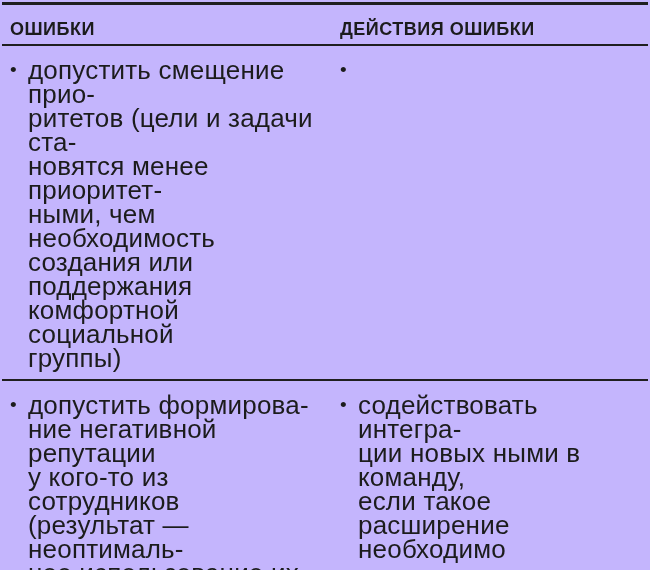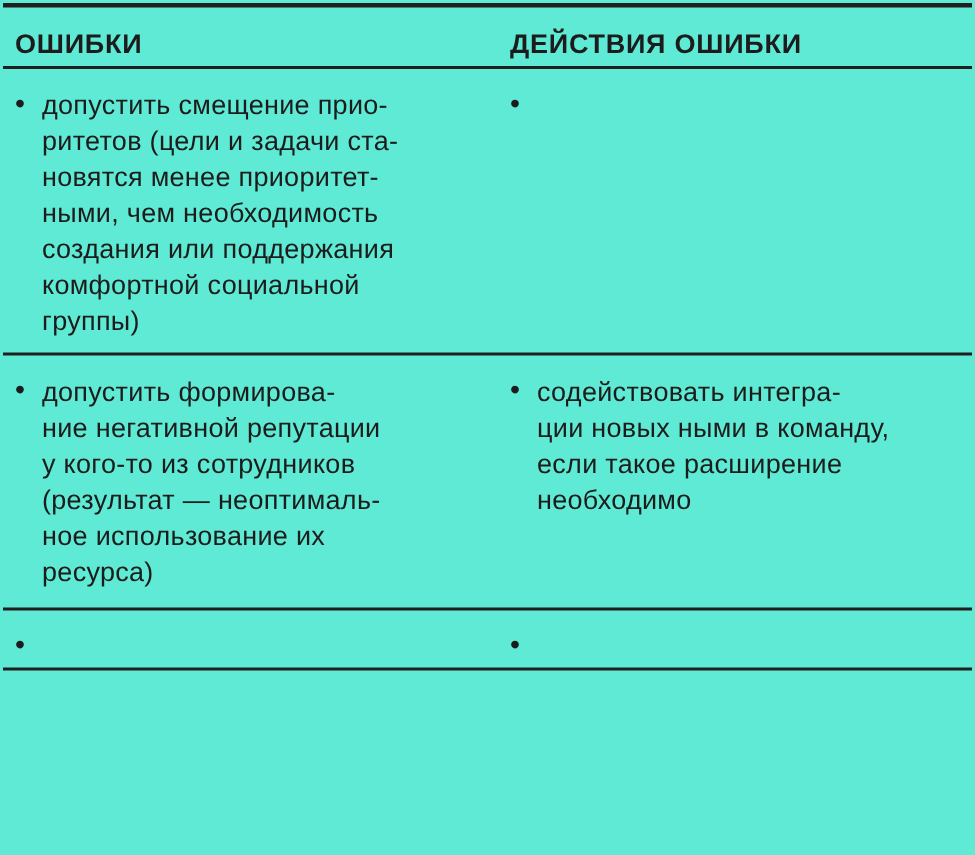--- a/index.html
+++ b/index.html
@@ -1,20 +1,20 @@
 <!DOCTYPE html>
 <html><head>
 <meta charset="utf-8">
 <style>
   html, body { margin: 0; padding: 0; background: #ffffff; }
   .page {
     width: 650px;
     height: 570px;
     box-sizing: border-box;
-    background: #5eead4;
+    background: #c4b5fd;
     color: #1c1c1c;
     font-family: "Liberation Sans", "DejaVu Sans", sans-serif;
     overflow: hidden;
   }
   .rule { background: #1f1f1f; margin: 0 2px; }
   .rule-top { height: 3px; margin-top: 2px; }
   .rule-header { height: 2px; }
   .rule-row { height: 2px; }
   .rule-bottom { height: 2px; }
 
@@ -46,21 +46,21 @@
   .cell.right { padding-left: 12px; }
 
   .bullet {
     flex: 0 0 18px;
     width: 18px;
     font-size: 19px;
     line-height: 24px;
   }
   .cell-text {
     white-space: pre-line;
-    font-size: 18px;
+    font-size: 26px;
     line-height: 24px;
     letter-spacing: 0.2px;
   }
 </style>
 </head>
 <body>
 
 <div class="page">
 
   <div class="rule rule-top"></div>

